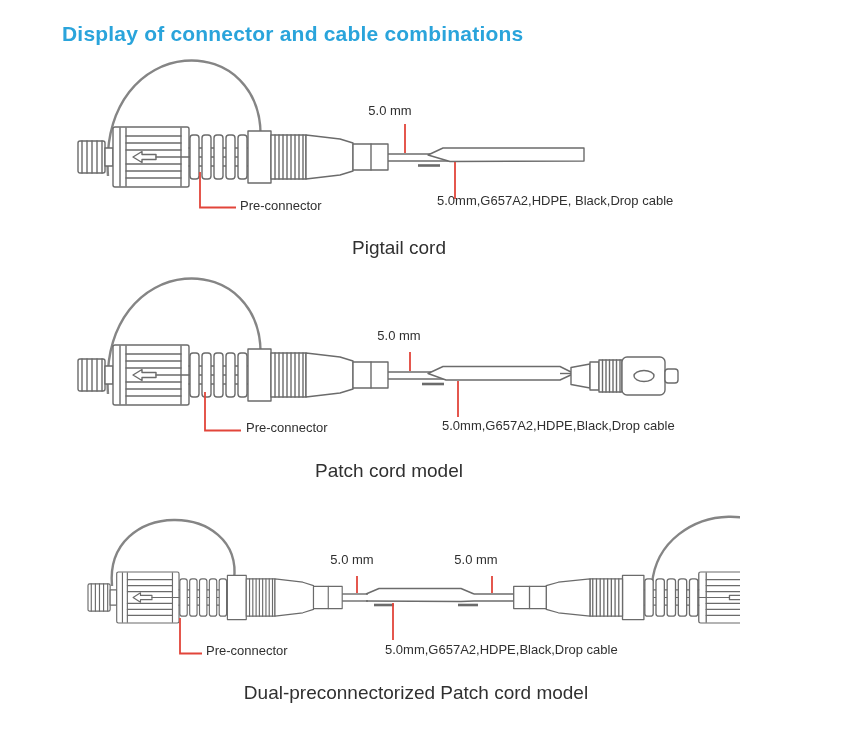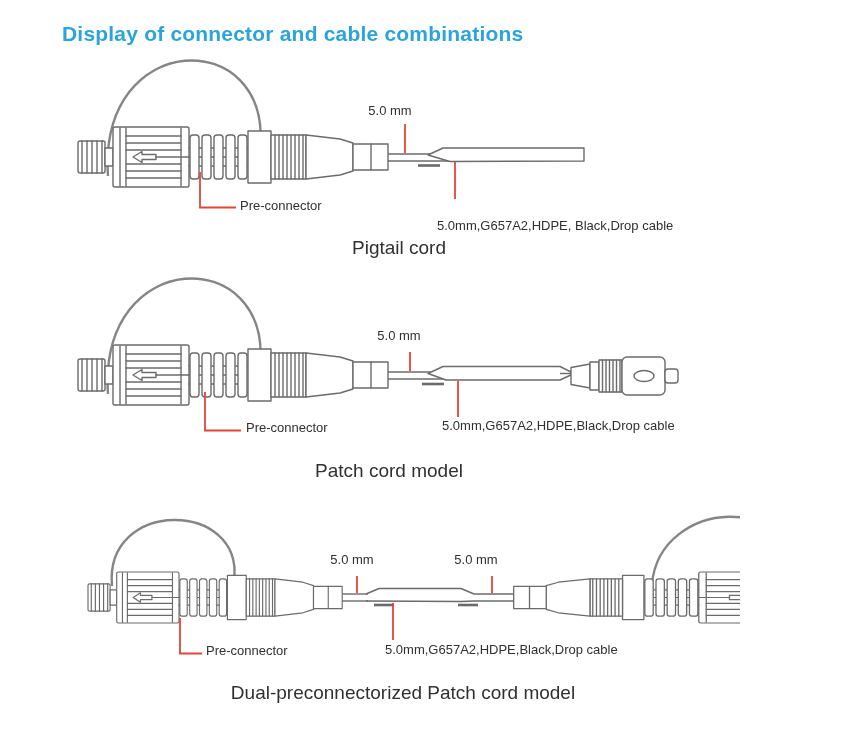--- a/index.html
+++ b/index.html
@@ -152,32 +152,32 @@
       <line class="red" x1="357" y1="576" x2="357" y2="593"></line>
       <line class="red" x1="492" y1="576" x2="492" y2="593"></line>
       <line class="red" x1="393" y1="603" x2="393" y2="640"></line>
       <path class="red" d="M 180,618 L 180,653.5 L 202,653.5"></path>
     </g>
   </svg>
 
   <div>
     <div class="lbl center" style="left:390px;top:104px">5.0 mm</div>
     <div class="lbl" style="left:240px;top:199px">Pre-connector</div>
-    <div class="lbl" style="left:437px;top:219px">5.0mm,G657A2,HDPE, Black,Drop cable</div>
+    <div class="lbl" style="left:437px;top:194px">5.0mm,G657A2,HDPE, Black,Drop cable</div>
     <div class="caption" style="left:399px;top:238px">Pigtail cord</div>
   </div>
 
   <div>
     <div class="lbl center" style="left:399px;top:329px">5.0 mm</div>
     <div class="lbl" style="left:246px;top:421px">Pre-connector</div>
     <div class="lbl" style="left:442px;top:419px">5.0mm,G657A2,HDPE,Black,Drop cable</div>
     <div class="caption" style="left:389px;top:461px">Patch cord model</div>
   </div>
 
   <div>
     <div class="lbl center" style="left:352px;top:553px">5.0 mm</div>
     <div class="lbl center" style="left:476px;top:553px">5.0 mm</div>
     <div class="lbl" style="left:206px;top:644px">Pre-connector</div>
     <div class="lbl" style="left:385px;top:643px">5.0mm,G657A2,HDPE,Black,Drop cable</div>
-    <div class="caption" style="left:403px;top:683px">Dual-preconnectorized Patch cord model</div>
+    <div class="caption" style="left:416px;top:683px">Dual-preconnectorized Patch cord model</div>
   </div>
 
 </div>
 
 </body></html>

